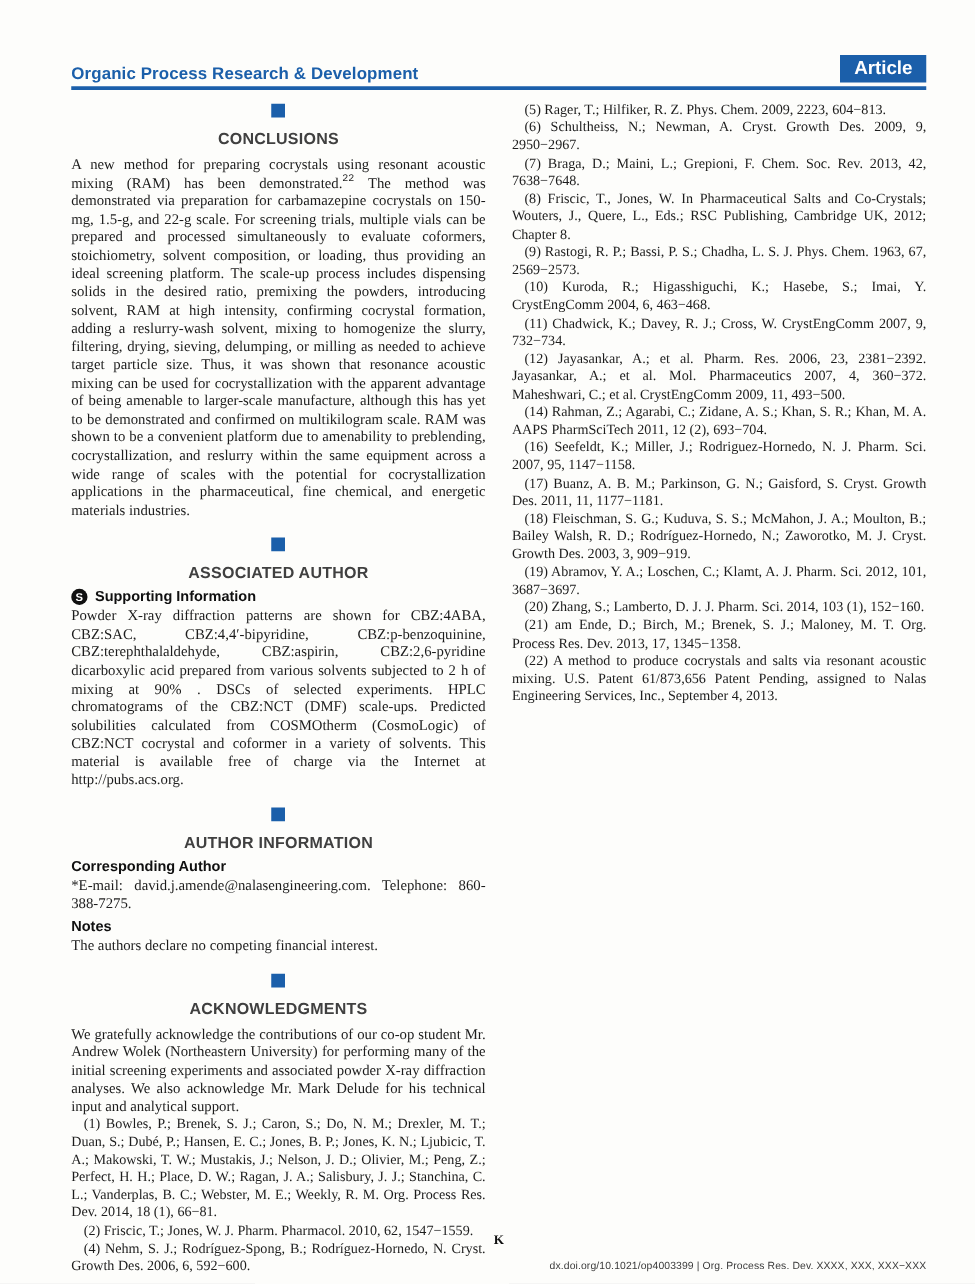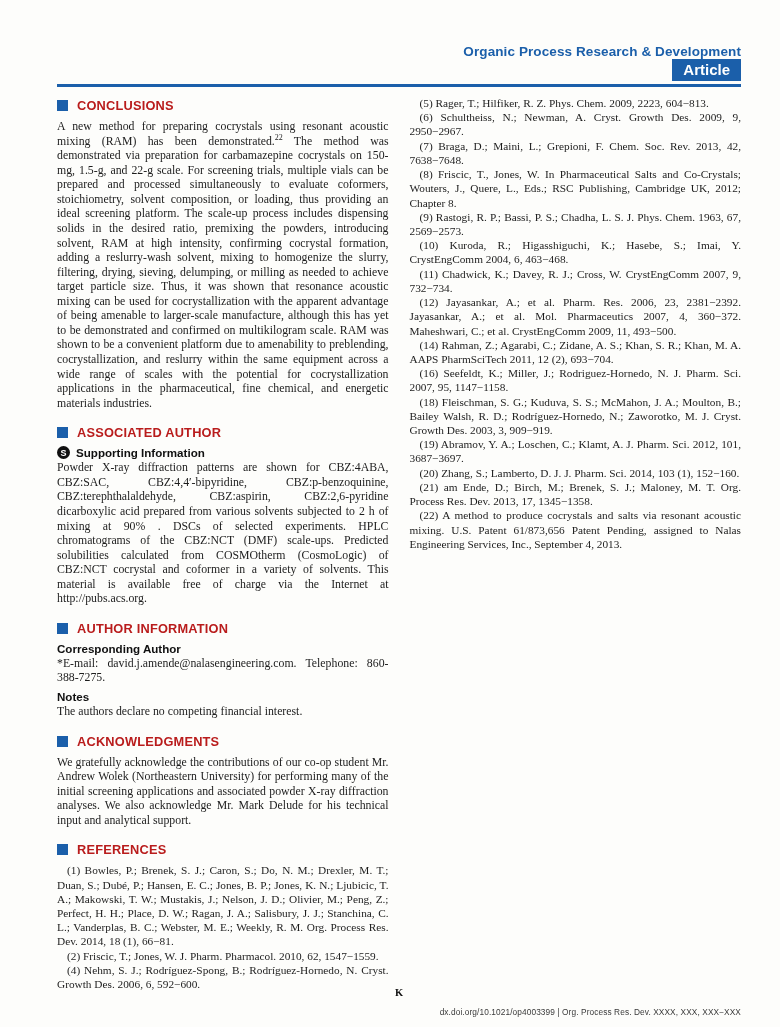--- a/index.html
+++ b/index.html
@@ -5,39 +5,39 @@
   html,body { margin:0; padding:0; background:#e9e9e9; }
   .page {
     width:780px; height:1027px; background:#fdfdfb; margin:0 auto;
     position:relative; box-sizing:border-box;
     padding:44px 39px 0 57px;
     font-family:"Liberation Serif", serif; color:#1c1c1c;
     overflow:hidden;
   }
   .header-row {
     display:flex; justify-content:space-between; align-items:flex-end;
-    border-bottom:3px solid #1b5faa; padding-bottom:3px;flex-direction:column;
+    border-bottom:3px solid #1b5faa; padding-bottom:3px;
   }
   .journal-title {
     color:#1b5faa; font-family:"Liberation Sans", sans-serif;
     font-weight:bold; font-size:13.5px; letter-spacing:0.1px;
   }
   .article-badge {
     background:#1b5faa; color:#fff; font-family:"Liberation Sans", sans-serif;
     font-weight:bold; font-size:15px; padding:3px 11px 4px; line-height:1;
   }
   .columns { display:flex; gap:21px; margin-top:9px; }
   .col { flex:1; min-width:0; text-align:justify; }
   .body-par { margin:0; font-size:11.8px; line-height:1.235; }
-  sup { font-size:8px; line-height:0; }
+  sup { font-size:8px; line-height:0;font-family:Liberation Mono, monospace; }
   h2.sec-head {
-    font-family:"Liberation Sans", sans-serif; color:#b91c1c;
+    font-family:"Liberation Sans", sans-serif; color:#404040;
     font-size:12.8px; font-weight:bold; letter-spacing:0.2px;
     display:flex; align-items:center; gap:9px;
-    margin:15px 0 6px; text-align:left;
+    margin:15px 0 6px; text-align:left;flex-direction:column;
   }
   h2.sec-head.first { margin-top:2px; }
   .sq { width:11px; height:11px; background:#1b5faa; flex:none; }
   h3.subhead {
     font-family:"Liberation Sans", sans-serif; font-size:11.6px; font-weight:bold;
     color:#101010; margin:5px 0 1px; text-align:left;
     display:flex; align-items:center; gap:6px;
   }
   .si-circle {
     width:13px; height:13px; border-radius:50%; background:#101010; color:#fff;
@@ -97,42 +97,39 @@
       </h2>
       <h3 class="subhead">Corresponding Author</h3>
       <p class="body-par">*E-mail: david.j.amende@nalasengineering.com. Telephone: 860-388-7275.</p>
       <h3 class="subhead">Notes</h3>
       <p class="body-par">The authors declare no competing financial interest.</p>
 
       <h2 class="sec-head">
         <span class="sq"></span>
         <span>ACKNOWLEDGMENTS</span>
       </h2>
-      <p class="body-par">We gratefully acknowledge the contributions of our co-op student Mr. Andrew Wolek (Northeastern University) for performing many of the initial screening applications and associated powder X-ray diffraction analyses. We also acknowledge Mr. Mark Delude for his technical input and analytical support.</p>
+      <p class="body-par">We gratefully acknowledge the contributions of our co-op student Mr. Andrew Wolek (Northeastern University) for performing many of the initial screening experiments and associated powder X-ray diffraction analyses. We also acknowledge Mr. Mark Delude for his technical input and analytical support.</p>
 
-      <h2 class="sec-head">
-        <span class="sq"></span>
-        <span>REFERENCES</span>
-      </h2>
       <p class="ref">(1) Bowles, P.; Brenek, S. J.; Caron, S.; Do, N. M.; Drexler, M. T.; Duan, S.; Dubé, P.; Hansen, E. C.; Jones, B. P.; Jones, K. N.; Ljubicic, T. A.; Makowski, T. W.; Mustakis, J.; Nelson, J. D.; Olivier, M.; Peng, Z.; Perfect, H. H.; Place, D. W.; Ragan, J. A.; Salisbury, J. J.; Stanchina, C. L.; Vanderplas, B. C.; Webster, M. E.; Weekly, R. M. Org. Process Res. Dev. 2014, 18 (1), 66−81.</p>
       <p class="ref">(2) Friscic, T.; Jones, W. J. Pharm. Pharmacol. 2010, 62, 1547−1559.</p>
       <p class="ref">(4) Nehm, S. J.; Rodríguez-Spong, B.; Rodríguez-Hornedo, N. Cryst. Growth Des. 2006, 6, 592−600.</p>
     </div>
 
     <div class="col">
       <p class="ref">(5) Rager, T.; Hilfiker, R. Z. Phys. Chem. 2009, 2223, 604−813.</p>
       <p class="ref">(6) Schultheiss, N.; Newman, A. Cryst. Growth Des. 2009, 9, 2950−2967.</p>
       <p class="ref">(7) Braga, D.; Maini, L.; Grepioni, F. Chem. Soc. Rev. 2013, 42, 7638−7648.</p>
       <p class="ref">(8) Friscic, T., Jones, W. In Pharmaceutical Salts and Co-Crystals; Wouters, J., Quere, L., Eds.; RSC Publishing, Cambridge UK, 2012; Chapter 8.</p>
       <p class="ref">(9) Rastogi, R. P.; Bassi, P. S.; Chadha, L. S. J. Phys. Chem. 1963, 67, 2569−2573.</p>
       <p class="ref">(10) Kuroda, R.; Higasshiguchi, K.; Hasebe, S.; Imai, Y. CrystEngComm 2004, 6, 463−468.</p>
       <p class="ref">(11) Chadwick, K.; Davey, R. J.; Cross, W. CrystEngComm 2007, 9, 732−734.</p>
       <p class="ref">(12) Jayasankar, A.; et al. Pharm. Res. 2006, 23, 2381−2392. Jayasankar, A.; et al. Mol. Pharmaceutics 2007, 4, 360−372. Maheshwari, C.; et al. CrystEngComm 2009, 11, 493−500.</p>
       <p class="ref">(14) Rahman, Z.; Agarabi, C.; Zidane, A. S.; Khan, S. R.; Khan, M. A. AAPS PharmSciTech 2011, 12 (2), 693−704.</p>
       <p class="ref">(16) Seefeldt, K.; Miller, J.; Rodriguez-Hornedo, N. J. Pharm. Sci. 2007, 95, 1147−1158.</p>
+      <p class="ref">(17) Buanz, A. B. M.; Parkinson, G. N.; Gaisford, S. Cryst. Growth Des. 2011, 11, 1177−1181.</p>
       <p class="ref">(18) Fleischman, S. G.; Kuduva, S. S.; McMahon, J. A.; Moulton, B.; Bailey Walsh, R. D.; Rodríguez-Hornedo, N.; Zaworotko, M. J. Cryst. Growth Des. 2003, 3, 909−919.</p>
       <p class="ref">(19) Abramov, Y. A.; Loschen, C.; Klamt, A. J. Pharm. Sci. 2012, 101, 3687−3697.</p>
       <p class="ref">(20) Zhang, S.; Lamberto, D. J. J. Pharm. Sci. 2014, 103 (1), 152−160.</p>
       <p class="ref">(21) am Ende, D.; Birch, M.; Brenek, S. J.; Maloney, M. T. Org. Process Res. Dev. 2013, 17, 1345−1358.</p>
       <p class="ref">(22) A method to produce cocrystals and salts via resonant acoustic mixing. U.S. Patent 61/873,656 Patent Pending, assigned to Nalas Engineering Services, Inc., September 4, 2013.</p>
     </div>
   </div>
 
   <div class="footer">
     <span class="page-letter">K</span>

